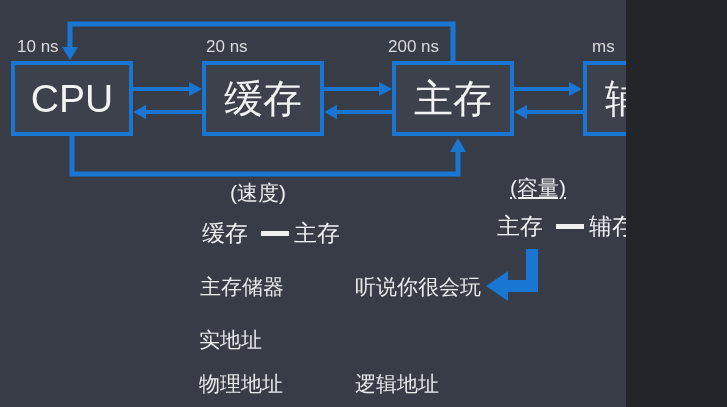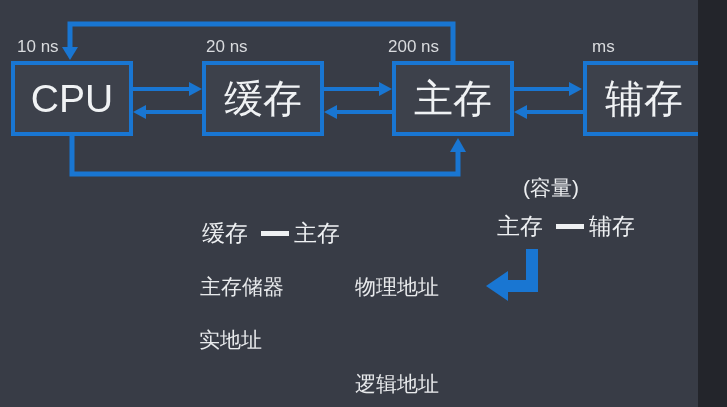--- a/index.html
+++ b/index.html
@@ -1,19 +1,19 @@
 <!DOCTYPE html>
 <html><head>
 <meta charset="utf-8">
 <style>
   * { margin: 0; padding: 0; box-sizing: border-box; }
   html, body { background: #23252b; }
   .stage {
     position: relative;
-    width: 698px;
+    width: 626px;
     height: 407px;
     background: var(--bg, #383c46);
     font-family: "Liberation Sans", "DejaVu Sans", sans-serif;
     overflow: hidden;
   }
   .connector-layer {
     position: absolute;
     left: 0; top: 0;
     width: 727px; height: 407px;
     color: var(--accent, #1976d2);
@@ -49,21 +49,21 @@
   .lat-main { left: 388px; }
   .lat-aux  { left: 592px; }
   .section-title {
     position: absolute;
     color: #eceef0;
     font-size: 21px;
     line-height: 24px;
     white-space: nowrap;
   }
   .title-speed    { left: 230px; top: 181px; }
-  .title-capacity { left: 523px; top: 176px; }
+  .title-capacity { left: 510px; top: 176px; text-decoration: underline; }
   .pair-row {
     position: absolute;
     display: flex;
     align-items: center;
     color: #eef0f2;
     font-size: 23px;
     line-height: 27px;
     white-space: nowrap;
   }
   .pair-speed    { left: 202px; top: 220px; }
@@ -143,32 +143,34 @@
   <div class="node node-cache">
     <span>缓存</span>
   </div>
   <div class="node node-main">
     <span>主存</span>
   </div>
   <div class="node node-aux">
     <span>辅存</span>
   </div>
 
+  <div class="section-title title-speed">(速度)</div>
   <div class="pair-row pair-speed">
     <span>缓存</span>
     <span class="pair-dash"></span>
     <span>主存</span>
   </div>
 
   <div class="section-title title-capacity">(容量)</div>
   <div class="pair-row pair-capacity">
     <span>主存</span>
     <span class="pair-dash"></span>
     <span>辅存</span>
   </div>
 
   <div class="term term-r1l">主存储器</div>
-  <div class="term term-r1r">物理地址</div>
+  <div class="term term-r1r">听说你很会玩</div>
   <div class="term term-r2l">实地址</div>
+  <div class="term term-r3l">物理地址</div>
   <div class="term term-r3r">逻辑地址</div>
 
 
 </div>
 
 </body></html>

